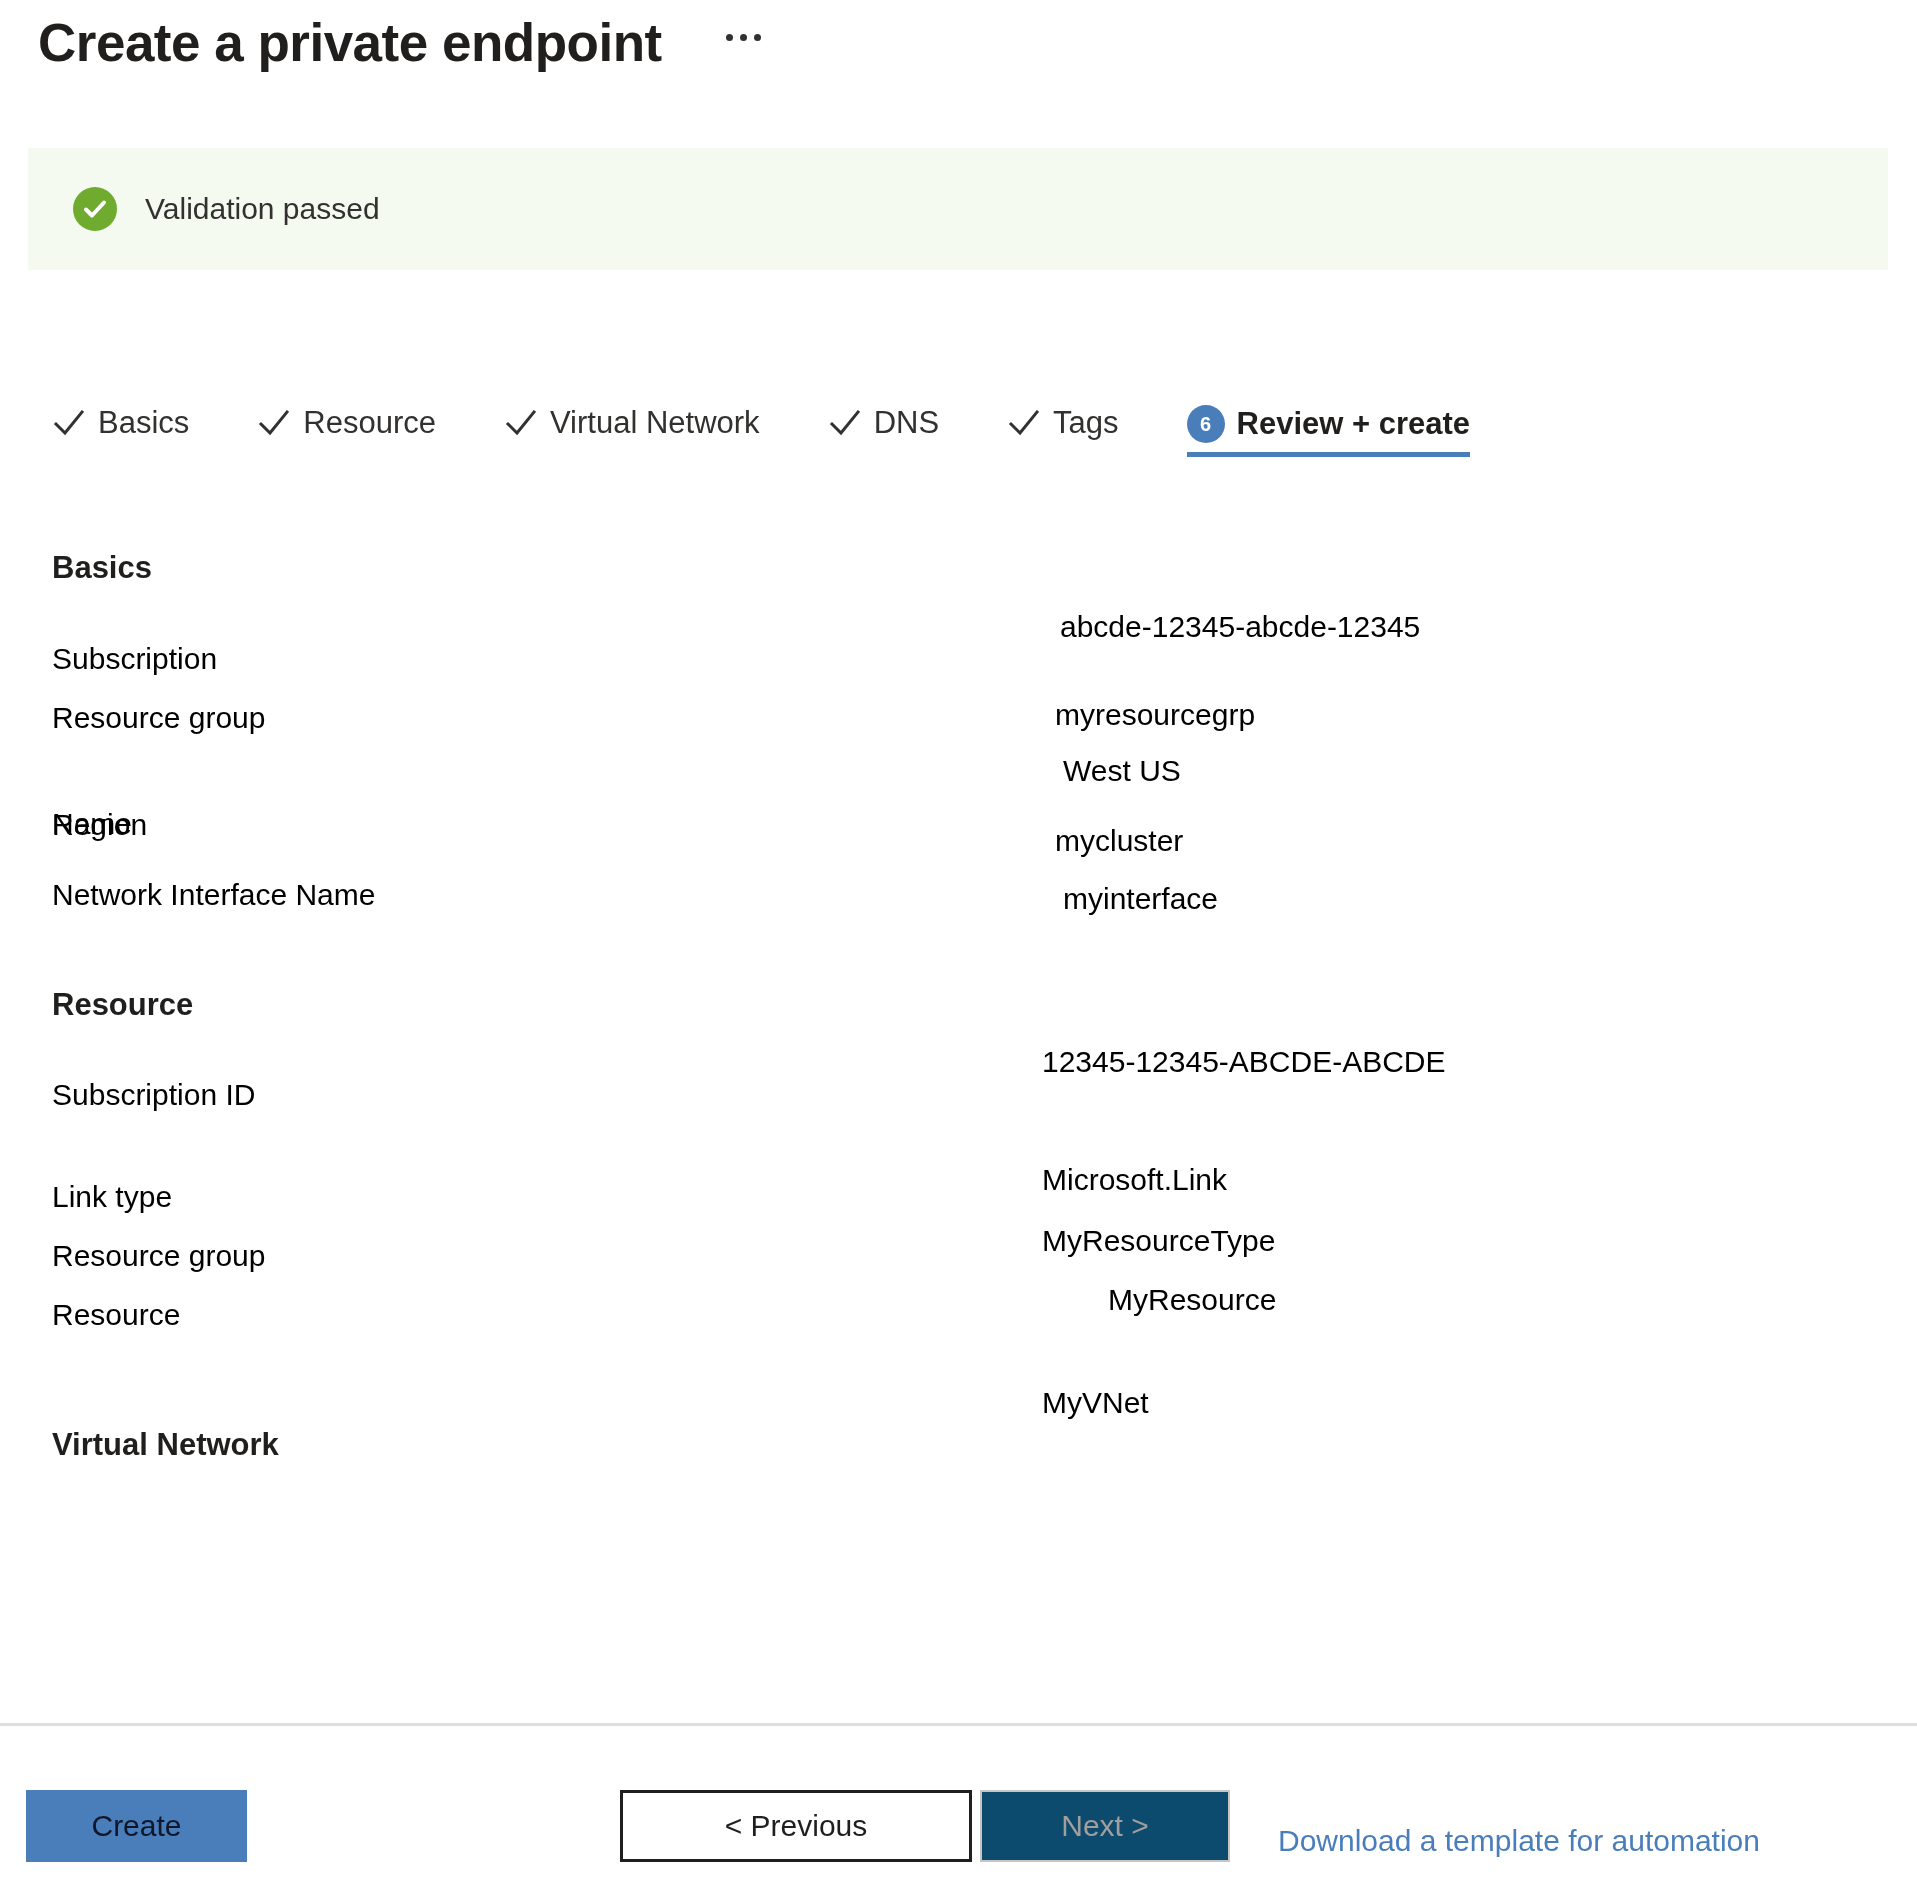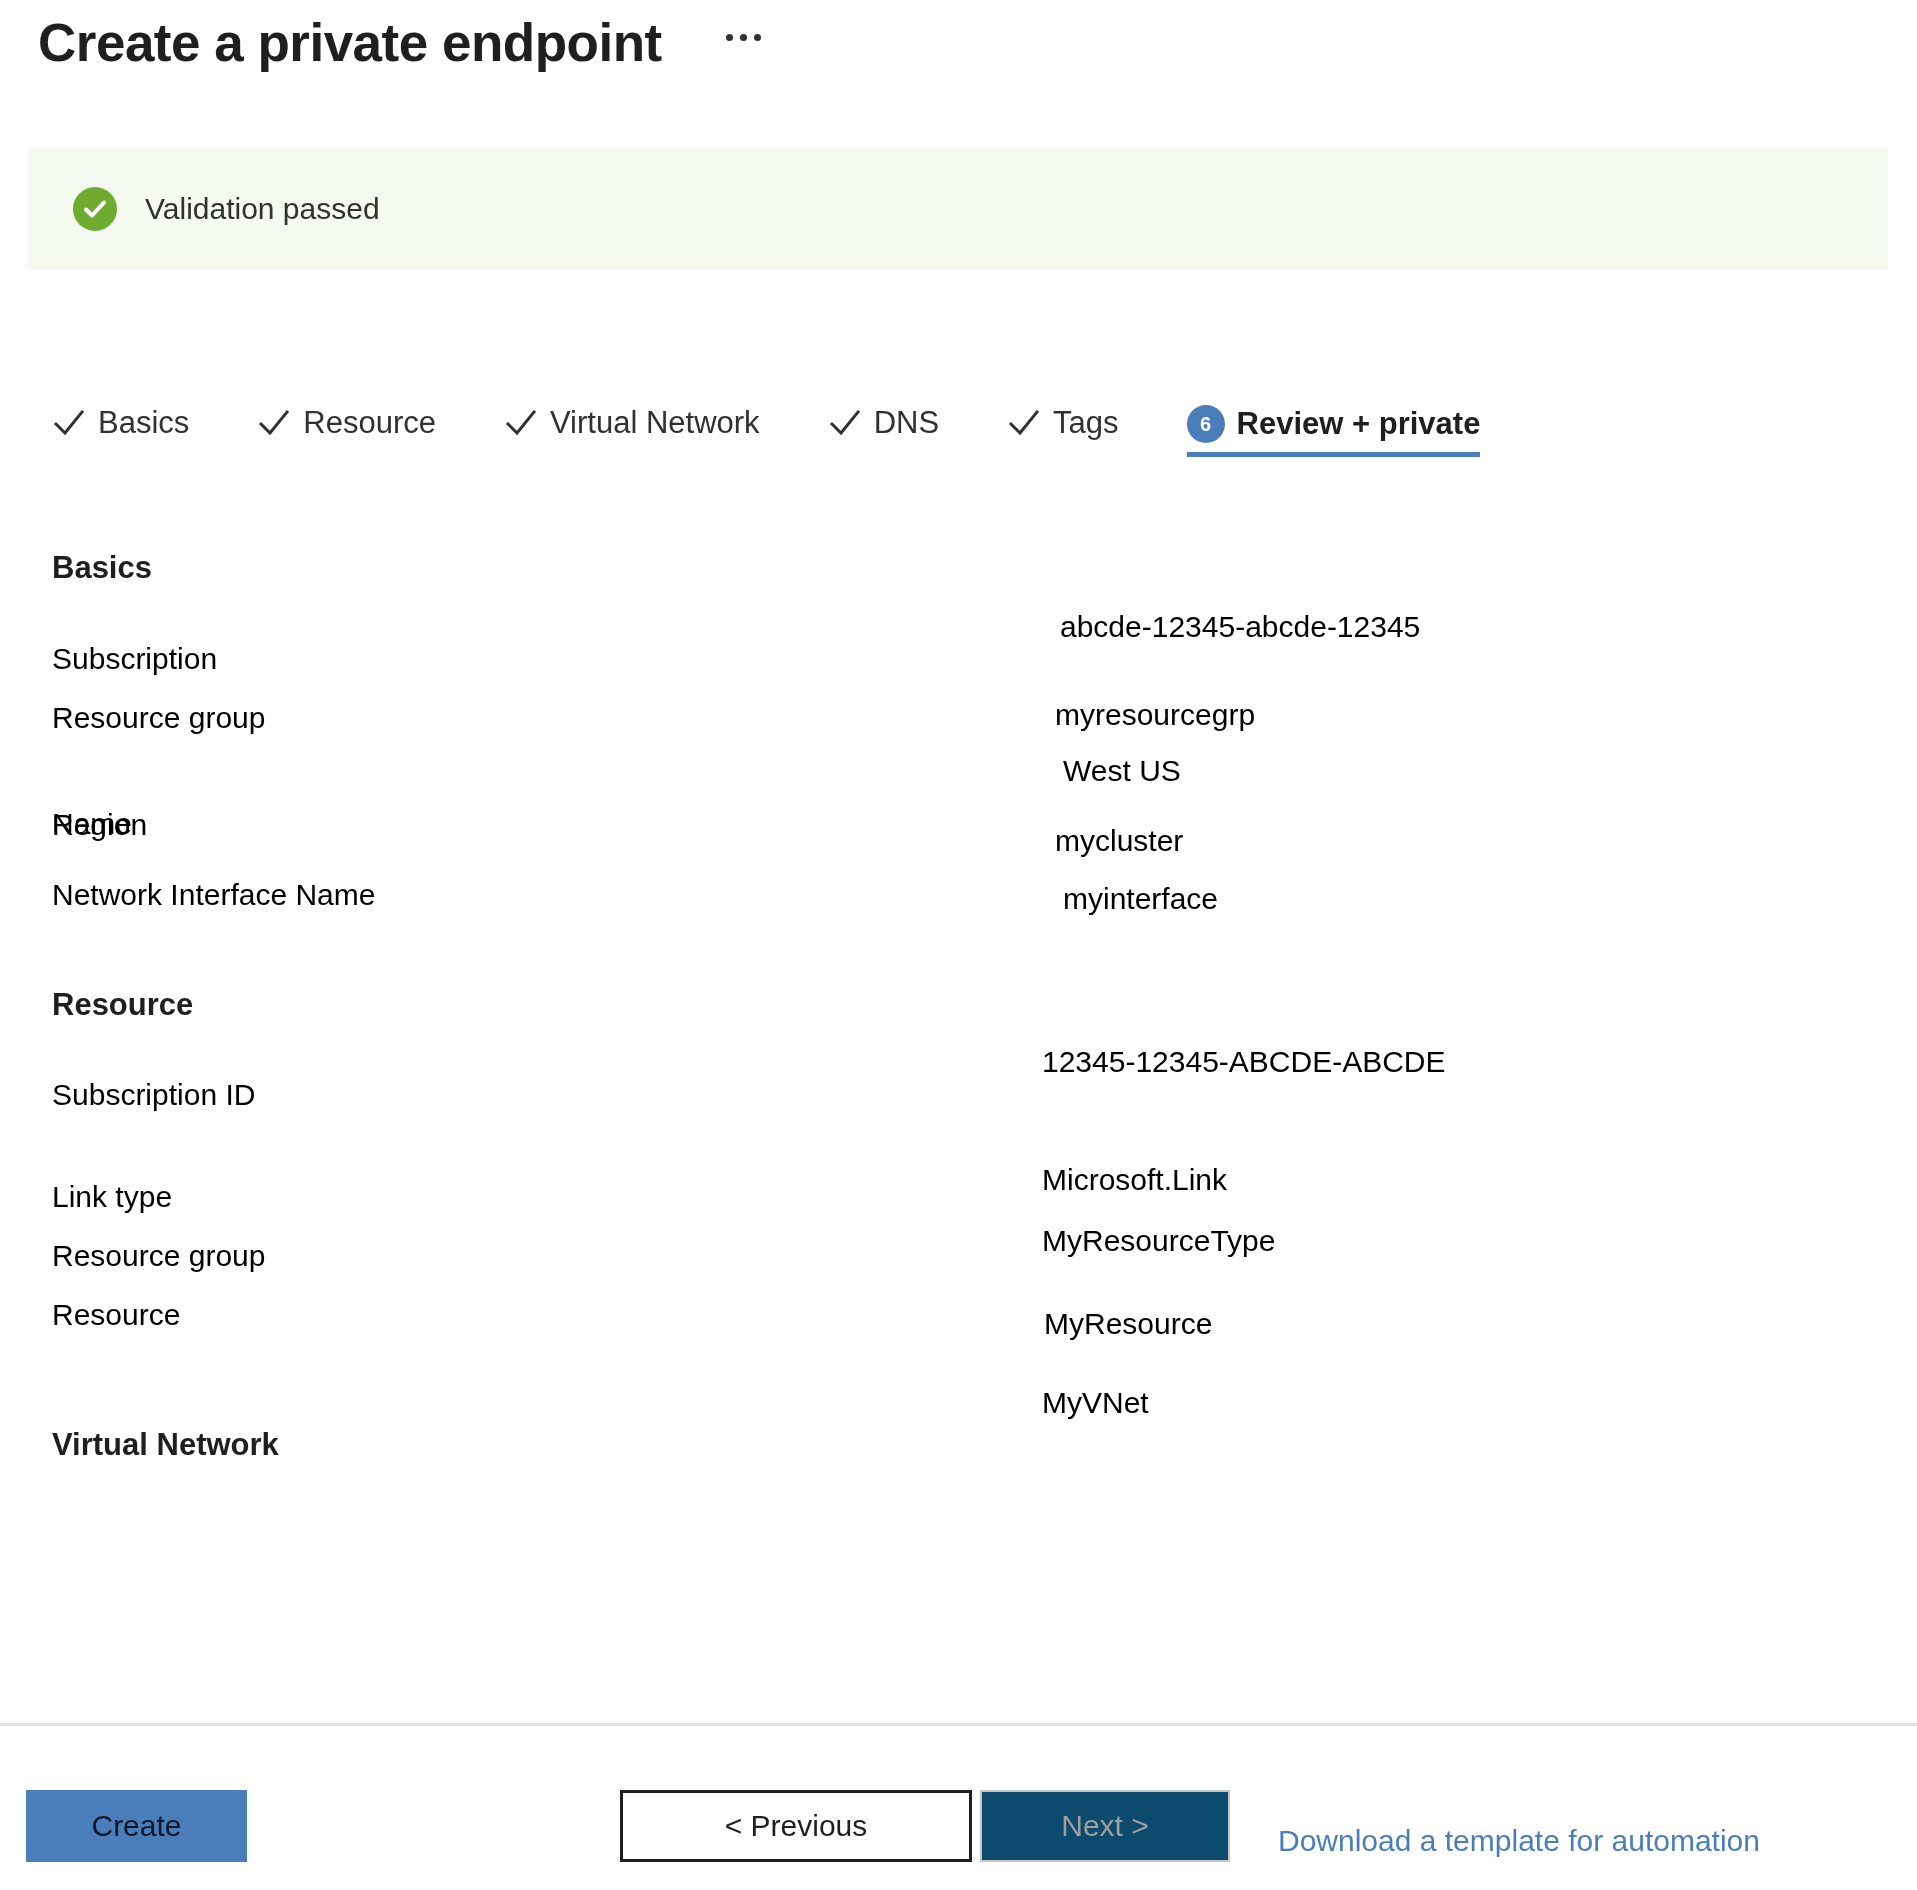--- a/index.html
+++ b/index.html
@@ -291,21 +291,21 @@
 
   <div class="tab">
     <svg class="tick" viewBox="0 0 34 34">
       <path d="M4 18 L13 27 L30 6" fill="none" stroke="#323130" stroke-width="3" stroke-linecap="square" stroke-linejoin="miter"></path>
     </svg>
     <span class="tab-label">Tags</span>
   </div>
 
   <div class="tab active">
     <span class="step-badge">6</span>
-    <span class="tab-label">Review + private</span>
+    <span class="tab-label">Review + create</span>
     <span class="underline"></span>
   </div>
 
 </div>
 
 <div class="review-body">
 
   <div class="section-heading" style="left:52px; top:-10px;">Basics</div>
 
   <div class="field-label" style="left:52px; top:82px;">Subscription</div>
@@ -328,21 +328,21 @@
   <div class="field-label" style="left:52px; top:518px;">Subscription ID</div>
   <div class="field-value" style="left:1042px; top:485px;">12345-12345-ABCDE-ABCDE</div>
 
   <div class="field-label" style="left:52px; top:620px;">Link type</div>
   <div class="field-value" style="left:1042px; top:603px;">Microsoft.Link</div>
 
   <div class="field-label" style="left:52px; top:679px;">Resource group</div>
   <div class="field-value" style="left:1042px; top:664px;">MyResourceType</div>
 
   <div class="field-label" style="left:52px; top:738px;">Resource</div>
-  <div class="field-value" style="left:1044px; top:723px;margin-top:24px;">MyResource</div>
+  <div class="field-value" style="left:1108px; top:723px;">MyResource</div>
 
   <div class="field-value" style="left:1042px; top:826px;">MyVNet</div>
 
   <div class="section-heading" style="left:52px; top:867px;">Virtual Network</div>
 
 </div>
 
 <div class="footer-divider"></div>
 
 <div class="footer">

